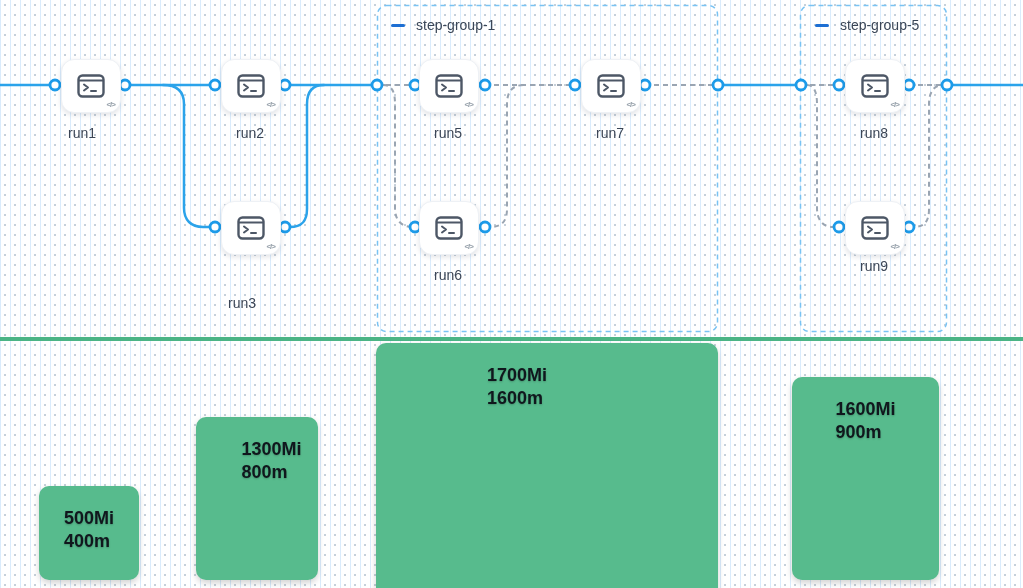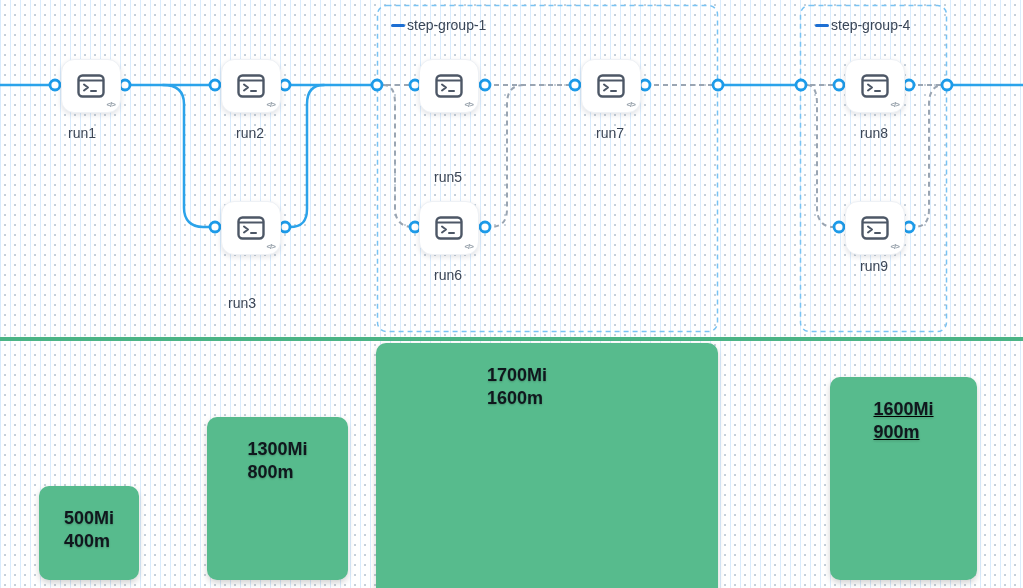--- a/index.html
+++ b/index.html
@@ -27,21 +27,21 @@
   .node-badge{
     position:absolute;right:5px;bottom:3px;
     font-size:8px;line-height:8px;color:#97a1ab;font-weight:700;
     letter-spacing:-1px;
   }
   .node-label{
     position:absolute;width:90px;z-index:3;
     text-align:center;font-size:14px;color:#3c4656;
   }
   .group-header{
-    position:absolute;z-index:3;display:flex;align-items:center;gap:2px;
+    position:absolute;z-index:3;display:flex;align-items:center;gap:11px;
   }
   .group-dash{width:14px;height:3px;border-radius:2px;background:#1d6fd3;}
   .group-title{font-size:14px;color:#3a4657;font-weight:500;}
   .separator{
     position:absolute;left:0;top:337px;width:1023px;height:4px;
     background:#4cb586;z-index:4;
   }
   .bar{
     position:absolute;z-index:4;background:#57bb8d;border-radius:10px;
     box-shadow:0 3px 6px rgba(0,0,0,0.18);
@@ -109,21 +109,21 @@
       <circle cx="947" cy="85" r="5"></circle>
     </g>
   </svg>
 
   <div class="group-header" style="left:391px;top:17px;">
     <span class="group-dash"></span>
     <span class="group-title">step-group-1</span>
   </div>
   <div class="group-header" style="left:815px;top:17px;">
     <span class="group-dash"></span>
-    <span class="group-title">step-group-4</span>
+    <span class="group-title">step-group-5</span>
   </div>
 
   <div class="node-card" style="left:61px;top:59px;">
     <svg width="28" height="24" viewBox="0 0 28 24">
       <rect x="1.5" y="1.5" width="25" height="21" rx="4" fill="none" stroke="#4d5766" stroke-width="2.4"></rect>
       <line x1="1.5" y1="6.5" x2="26.5" y2="6.5" stroke="#4d5766" stroke-width="2"></line>
       <polyline points="7,10.5 11,13.5 7,16.5" fill="none" stroke="#4d5766" stroke-width="2" stroke-linecap="round" stroke-linejoin="round"></polyline>
       <line x1="14" y1="17" x2="19" y2="17" stroke="#4d5766" stroke-width="2" stroke-linecap="round"></line>
     </svg>
     <span class="node-badge">&lt;/&gt;</span>
@@ -154,21 +154,21 @@
 
   <div class="node-card" style="left:419px;top:59px;">
     <svg width="28" height="24" viewBox="0 0 28 24">
       <rect x="1.5" y="1.5" width="25" height="21" rx="4" fill="none" stroke="#4d5766" stroke-width="2.4"></rect>
       <line x1="1.5" y1="6.5" x2="26.5" y2="6.5" stroke="#4d5766" stroke-width="2"></line>
       <polyline points="7,10.5 11,13.5 7,16.5" fill="none" stroke="#4d5766" stroke-width="2" stroke-linecap="round" stroke-linejoin="round"></polyline>
       <line x1="14" y1="17" x2="19" y2="17" stroke="#4d5766" stroke-width="2" stroke-linecap="round"></line>
     </svg>
     <span class="node-badge">&lt;/&gt;</span>
   </div>
-  <div class="node-label" style="left:403px;top:125px;margin-top:44px;">run5</div>
+  <div class="node-label" style="left:403px;top:125px;">run5</div>
 
   <div class="node-card" style="left:419px;top:201px;">
     <svg width="28" height="24" viewBox="0 0 28 24">
       <rect x="1.5" y="1.5" width="25" height="21" rx="4" fill="none" stroke="#4d5766" stroke-width="2.4"></rect>
       <line x1="1.5" y1="6.5" x2="26.5" y2="6.5" stroke="#4d5766" stroke-width="2"></line>
       <polyline points="7,10.5 11,13.5 7,16.5" fill="none" stroke="#4d5766" stroke-width="2" stroke-linecap="round" stroke-linejoin="round"></polyline>
       <line x1="14" y1="17" x2="19" y2="17" stroke="#4d5766" stroke-width="2" stroke-linecap="round"></line>
     </svg>
     <span class="node-badge">&lt;/&gt;</span>
   </div>
@@ -208,32 +208,32 @@
   <div class="node-label" style="left:829px;top:258px;">run9</div>
 
   <div class="separator"></div>
 
   <div class="bar" style="left:39px;top:486px;width:100px;height:94px;">
     <div class="bar-text">
       <span>500Mi</span>
       <span>400m</span>
     </div>
   </div>
-  <div class="bar" style="left:207px;top:417px;width:141px;height:163px;">
+  <div class="bar" style="left:196px;top:417px;width:93px;height:163px;padding-left:29px;">
     <div class="bar-text">
       <span>1300Mi</span>
       <span>800m</span>
     </div>
   </div>
   <div class="bar" style="left:376px;top:343px;width:342px;height:273px;">
     <div class="bar-text" style="margin-right:60px;">
       <span>1700Mi</span>
       <span>1600m</span>
     </div>
   </div>
-  <div class="bar" style="left:830px;top:377px;width:147px;height:203px;text-decoration:underline;">
+  <div class="bar" style="left:792px;top:377px;width:147px;height:203px;">
     <div class="bar-text">
       <span>1600Mi</span>
       <span>900m</span>
     </div>
   </div>
 
 </div>
 
 </body></html>

